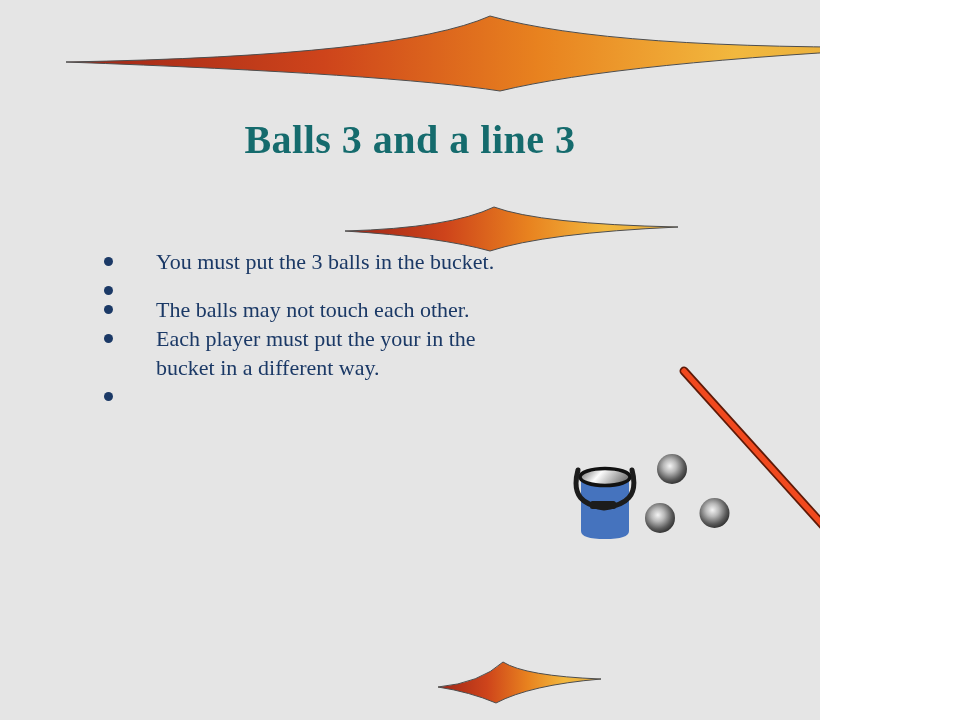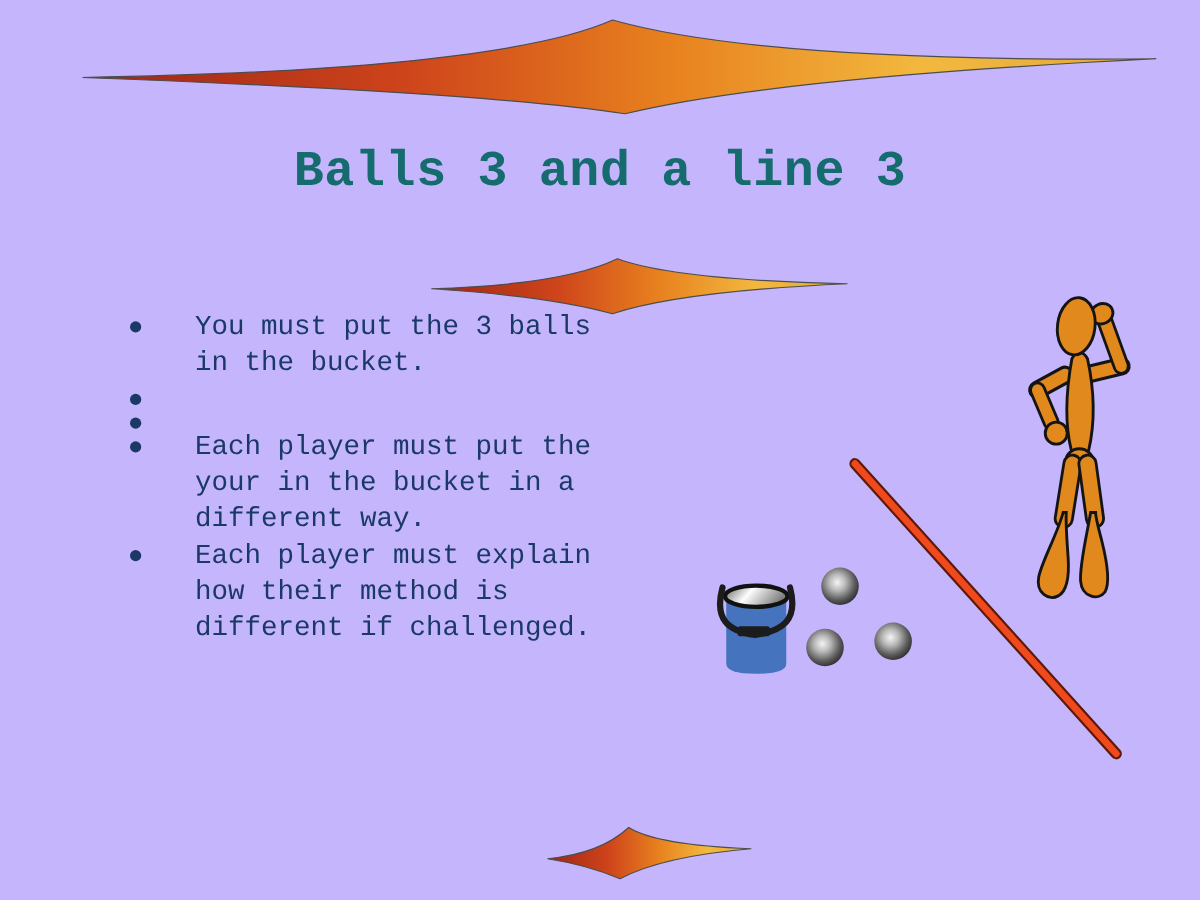--- a/index.html
+++ b/index.html
@@ -1,18 +1,18 @@
 <!DOCTYPE html>
 <html><head>
 <meta charset="utf-8">
 <style>
   html,body{margin:0;padding:0;background:#fff;}
   .page{
-    position:relative;width:960px;height:720px;background:#c4b5fd;
-    overflow:hidden;font-family:Liberation Mono, monospace;
+    position:relative;width:820px;height:720px;background:#e5e5e5;
+    overflow:hidden;font-family:Liberation Serif, serif;
   }
   .gfx{position:absolute;left:0;top:0;width:960px;height:720px;}
   .title{
     position:absolute;left:0;right:0;top:116px;text-align:center;
     font-size:40px;font-weight:bold;color:#156B6D;letter-spacing:.5px;
   }
   ul.bullets{
     position:absolute;left:96px;top:247px;width:410px;
     list-style:none;margin:0;padding:0;
   }
@@ -117,24 +117,24 @@
   <ul class="bullets">
     <li>
       <span class="dot"></span>
       <span class="btxt">You must put the 3 balls in the bucket.</span>
     </li>
     <li>
       <span class="dot"></span>
     </li>
     <li>
       <span class="dot"></span>
+      <span class="btxt">The balls may not touch each other.</span>
     </li>
     <li>
       <span class="dot"></span>
       <span class="btxt">Each player must put the your in the bucket in a different way.</span>
     </li>
     <li>
       <span class="dot"></span>
-      <span class="btxt">Each player must explain how their method is different if challenged.</span>
     </li>
   </ul>
 
 </div>
 
 </body></html>

